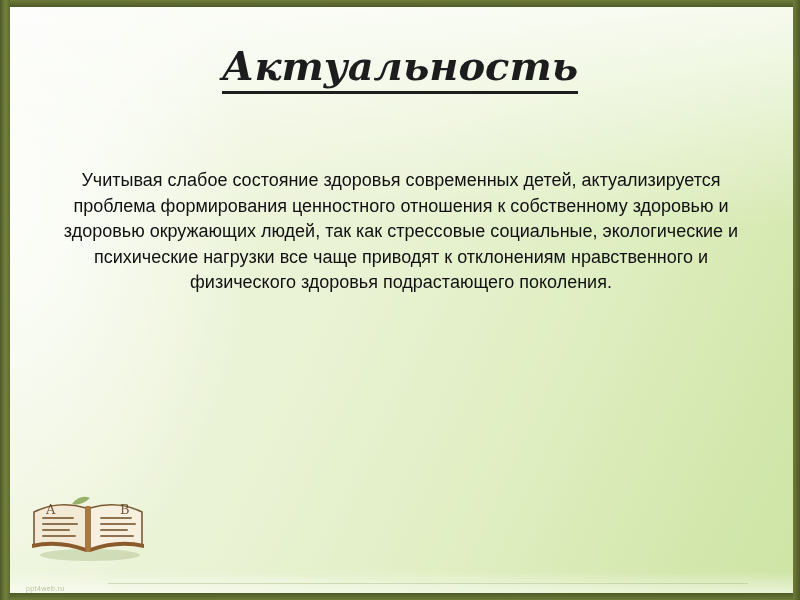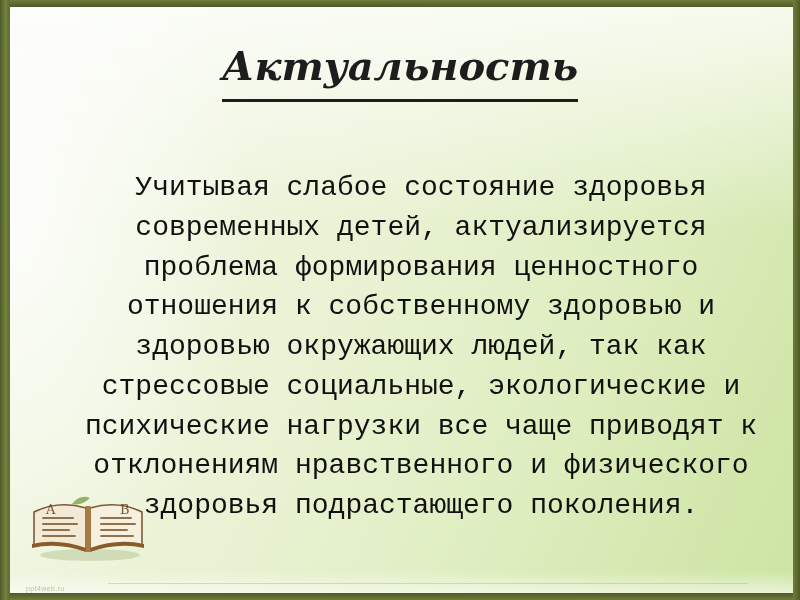--- a/index.html
+++ b/index.html
@@ -69,35 +69,34 @@
     text-align: center;
     font-family: "DejaVu Serif", serif;
     font-style: italic;
     font-weight: bold;
     font-size: 40px;
     line-height: 1.1;
     color: #1d1d1d;
   }
   .title span.underlined {
     border-bottom: 3px solid #1d1d1d;
-    padding-bottom: 10px;
+    padding-bottom: 2px;
   }
 
   
   .body-text {
     position: absolute;
     top: 168px;
     left: 62px;
     width: 678px;
     text-align: center;
-    font-family: Liberation Mono, monospace;
-    font-size: 28px;
+    font-family: Liberation Sans, sans-serif;
+    font-size: 18px;
     line-height: 1.42;
     color: #111111;
-    margin-left: 20px;
   }
 
   
   .book {
     position: absolute;
     left: 28px;
     bottom: 38px;
     width: 120px;
     height: 78px;
   }

